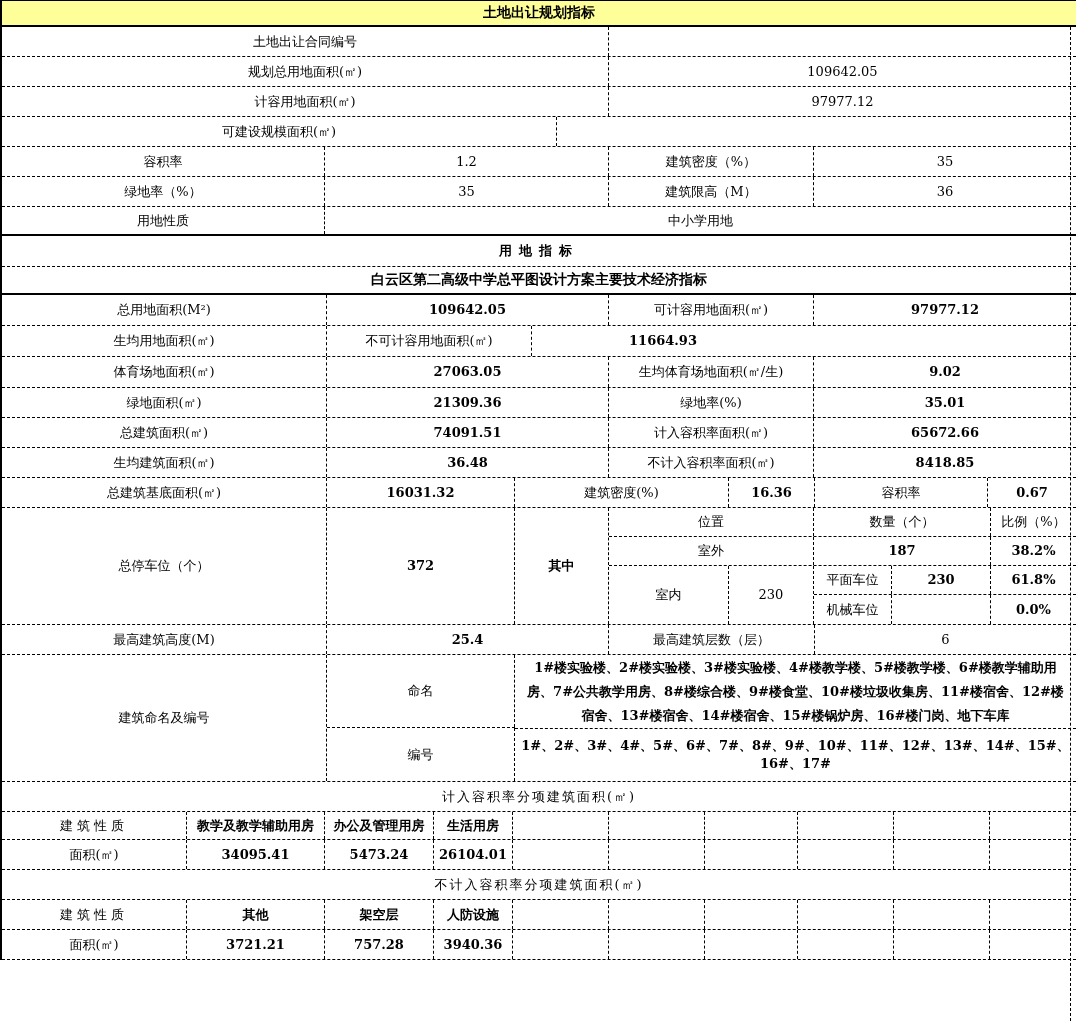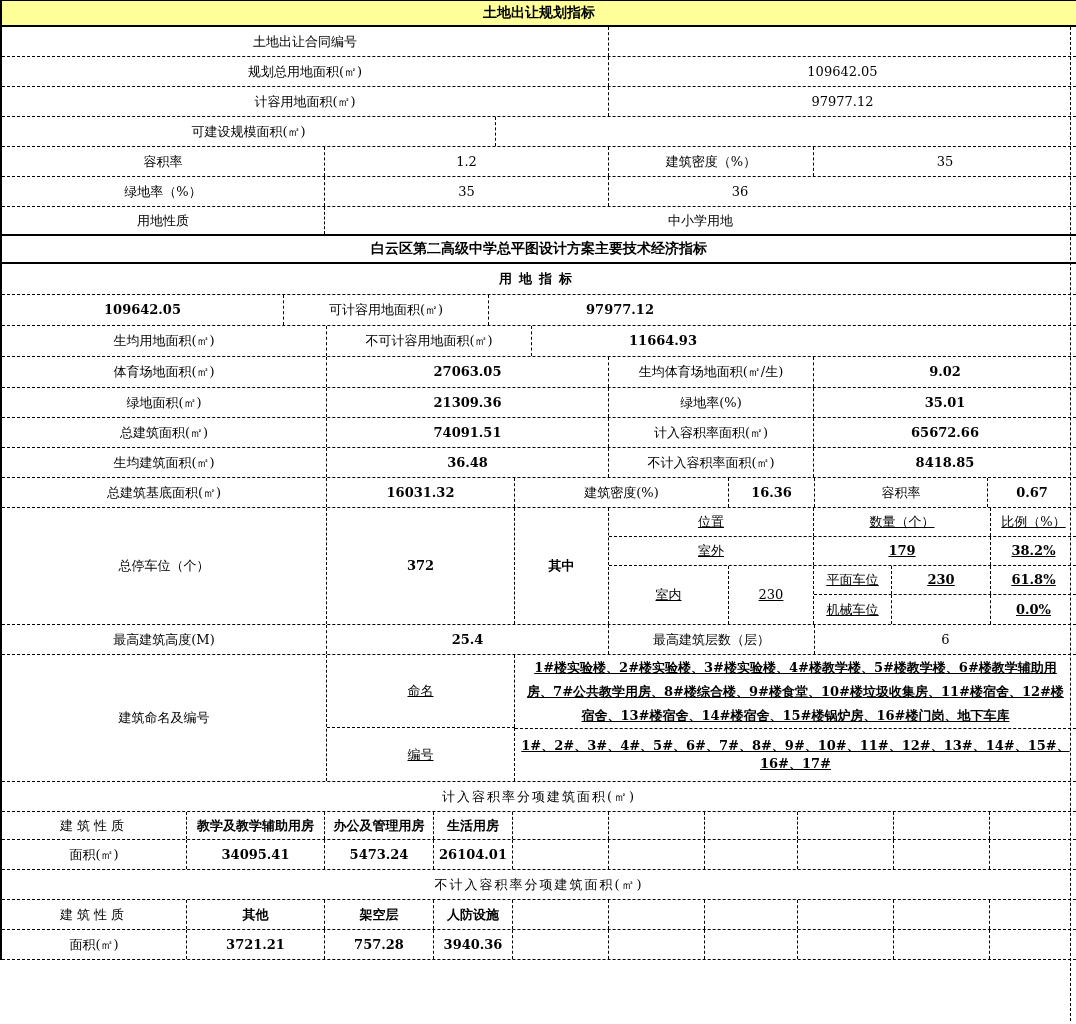--- a/index.html
+++ b/index.html
@@ -18,21 +18,21 @@
   }
   .row{display:flex;box-sizing:border-box;border-bottom:1px dashed #000;width:1074px;}
   .row.solid{border-bottom:2px solid #000;}
   .c{
     box-sizing:border-box;display:flex;align-items:center;justify-content:center;
     text-align:center;border-right:1px dashed #000;overflow:hidden;line-height:1.35;
   }
   .c.last{border-right:none;}
   .c.right{justify-content:flex-end;padding-right:8px;}
   .b{font-weight:bold;}
-  .sub{display:flex;flex-direction:column;box-sizing:border-box;text-decoration:underline;}
+  .sub{display:flex;flex-direction:column;box-sizing:border-box;}
   .srow{display:flex;box-sizing:border-box;border-bottom:1px dashed #000;}
   .srow.nb{border-bottom:none;}
   .titlebar{
     height:27px;background:#ffff99;
     border-top:1px solid #000;border-bottom:2px solid #000;
     display:flex;align-items:center;justify-content:center;
     font-weight:bold;font-size:14px;width:1074px;box-sizing:border-box;
   }
   .secheader{
     display:flex;align-items:center;justify-content:center;
@@ -64,47 +64,49 @@
     </div>
     <div class="row" style="height:30px">
       <div class="c" style="width:607px">规划总用地面积(㎡)</div>
       <div class="c last" style="width:467px">109642.05</div>
     </div>
     <div class="row" style="height:30px">
       <div class="c" style="width:607px">计容用地面积(㎡)</div>
       <div class="c last" style="width:467px">97977.12</div>
     </div>
     <div class="row" style="height:30px">
-      <div class="c" style="width:494px">可建设规模面积(㎡)</div>
+      <div class="c" style="width:555px">可建设规模面积(㎡)</div>
       <div class="c last" style="width:467px"></div>
     </div>
     <div class="row" style="height:30px">
       <div class="c" style="width:323px">容积率</div>
       <div class="c" style="width:284px">1.2</div>
       <div class="c" style="width:205px">建筑密度（%）</div>
       <div class="c last" style="width:262px">35</div>
     </div>
     <div class="row" style="height:30px">
       <div class="c" style="width:323px">绿地率（%）</div>
       <div class="c" style="width:284px">35</div>
+      <div class="c" style="width:205px">建筑限高（M）</div>
       <div class="c last" style="width:262px">36</div>
     </div>
     <div class="row solid" style="height:29px">
       <div class="c" style="width:323px">用地性质</div>
       <div class="c last" style="width:751px">中小学用地</div>
     </div>
 
+    <div class="row subheader ls7" style="height:31px">
+      <span>用地指标</span>
+    </div>
+
     <div class="row solid secheader" style="height:28px">
       <span>白云区第二高级中学总平图设计方案主要技术经济指标</span>
     </div>
-
-    <div class="row subheader ls7" style="height:31px">
-      <span>用地指标</span>
-    </div>
     <div class="row" style="height:31px">
+      <div class="c" style="width:325px">总用地面积(M²)</div>
       <div class="c b" style="width:282px">109642.05</div>
       <div class="c" style="width:205px">可计容用地面积(㎡)</div>
       <div class="c b last" style="width:262px">97977.12</div>
     </div>
     <div class="row" style="height:31px">
       <div class="c" style="width:325px">生均用地面积(㎡)</div>
       <div class="c" style="width:205px">不可计容用地面积(㎡)</div>
       <div class="c b last" style="width:262px">11664.93</div>
     </div>
     <div class="row" style="height:31px">
@@ -146,21 +148,21 @@
       <div class="c b" style="width:188px">372</div>
       <div class="c b" style="width:94px">其中</div>
       <div class="sub" style="width:467px">
         <div class="srow" style="height:29px">
           <div class="c" style="width:205px">位置</div>
           <div class="c" style="width:177px">数量（个）</div>
           <div class="c last" style="width:85px">比例（%）</div>
         </div>
         <div class="srow" style="height:30px">
           <div class="c" style="width:205px">室外</div>
-          <div class="c b" style="width:177px">179</div>
+          <div class="c b" style="width:177px">187</div>
           <div class="c b last" style="width:85px">38.2%</div>
         </div>
         <div class="srow nb" style="height:58px">
           <div class="c" style="width:120px">室内</div>
           <div class="c" style="width:85px">230</div>
           <div class="sub" style="width:262px">
             <div class="srow" style="height:29px">
               <div class="c" style="width:78px">平面车位</div>
               <div class="c b" style="width:99px">230</div>
               <div class="c b last" style="width:85px">61.8%</div>

